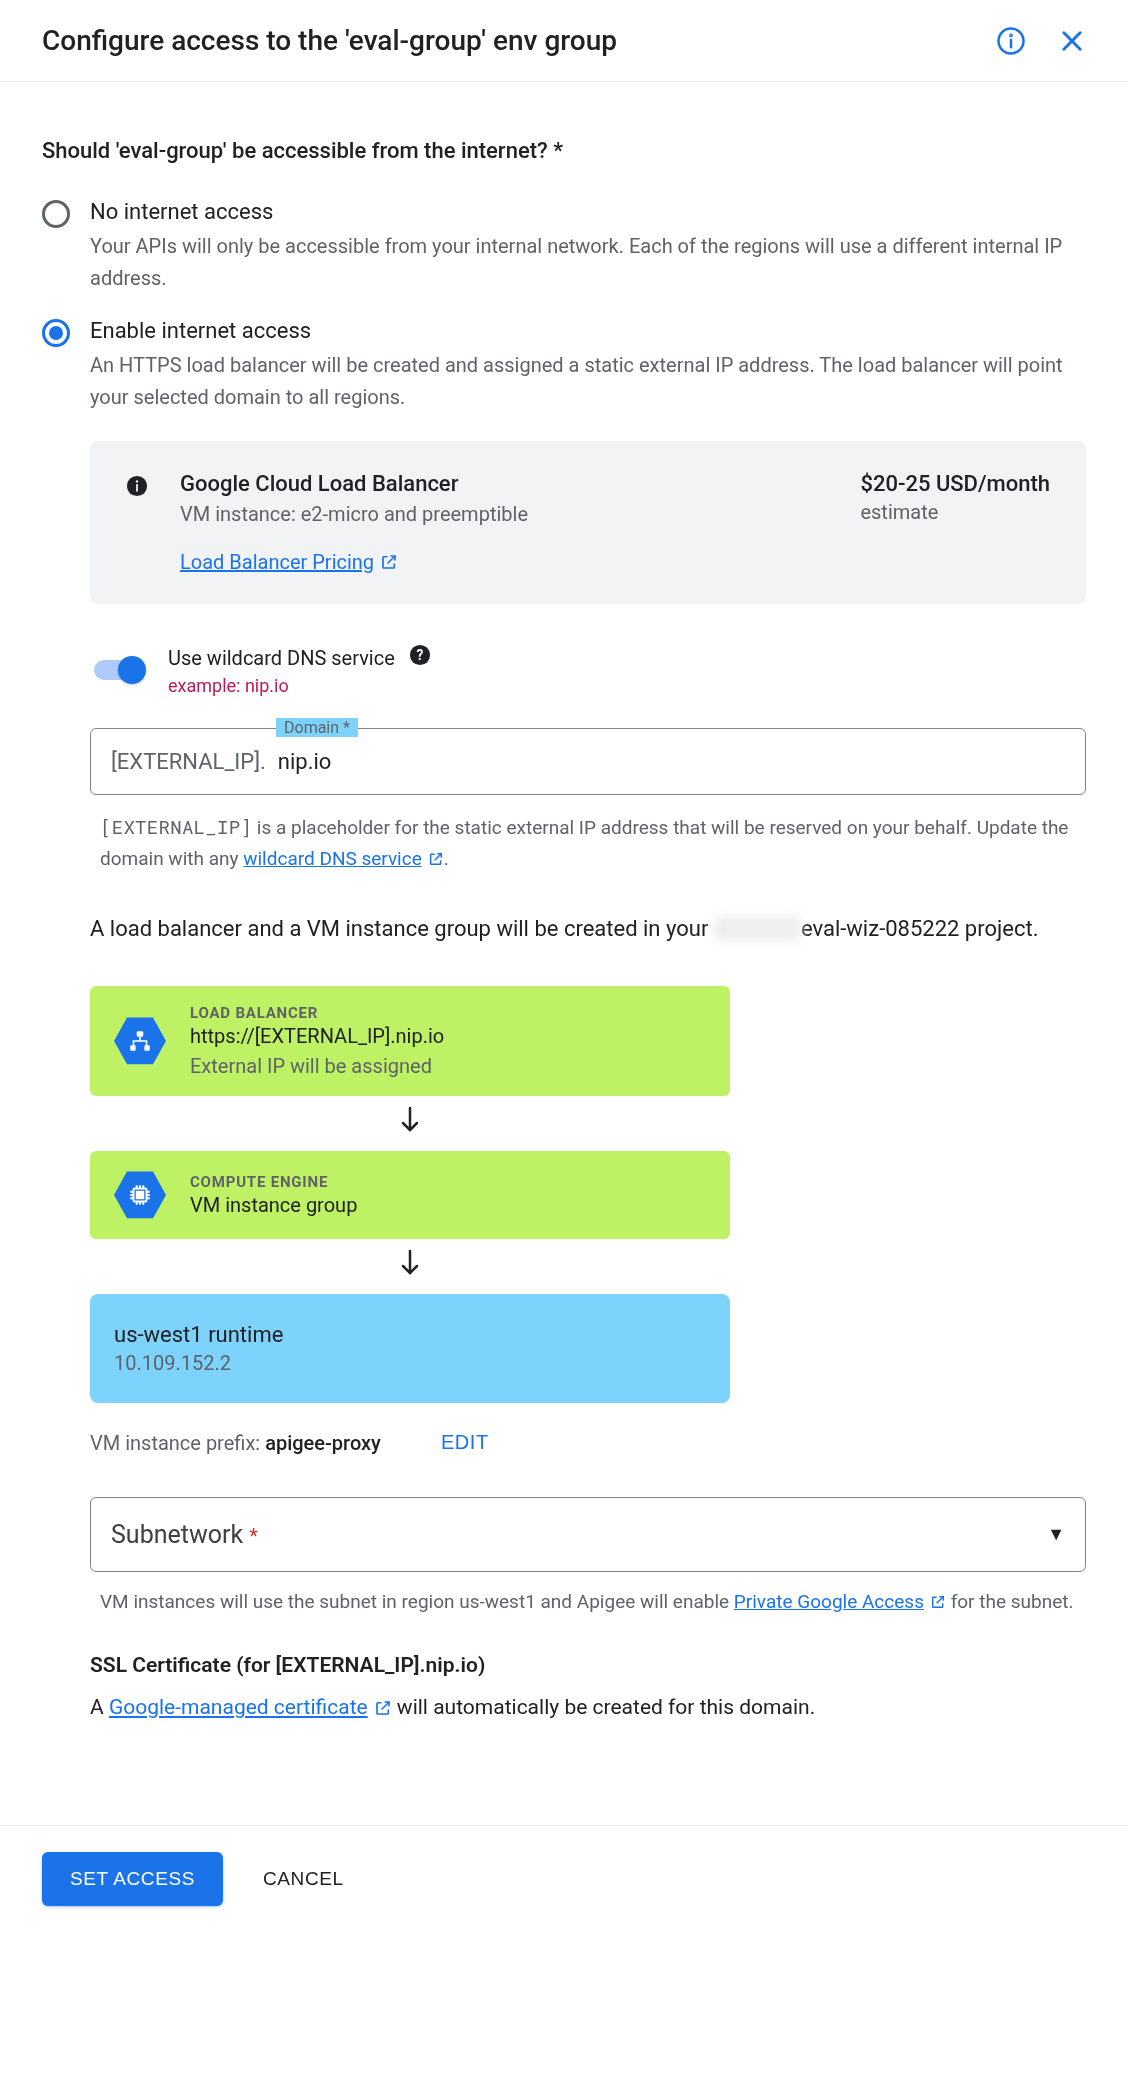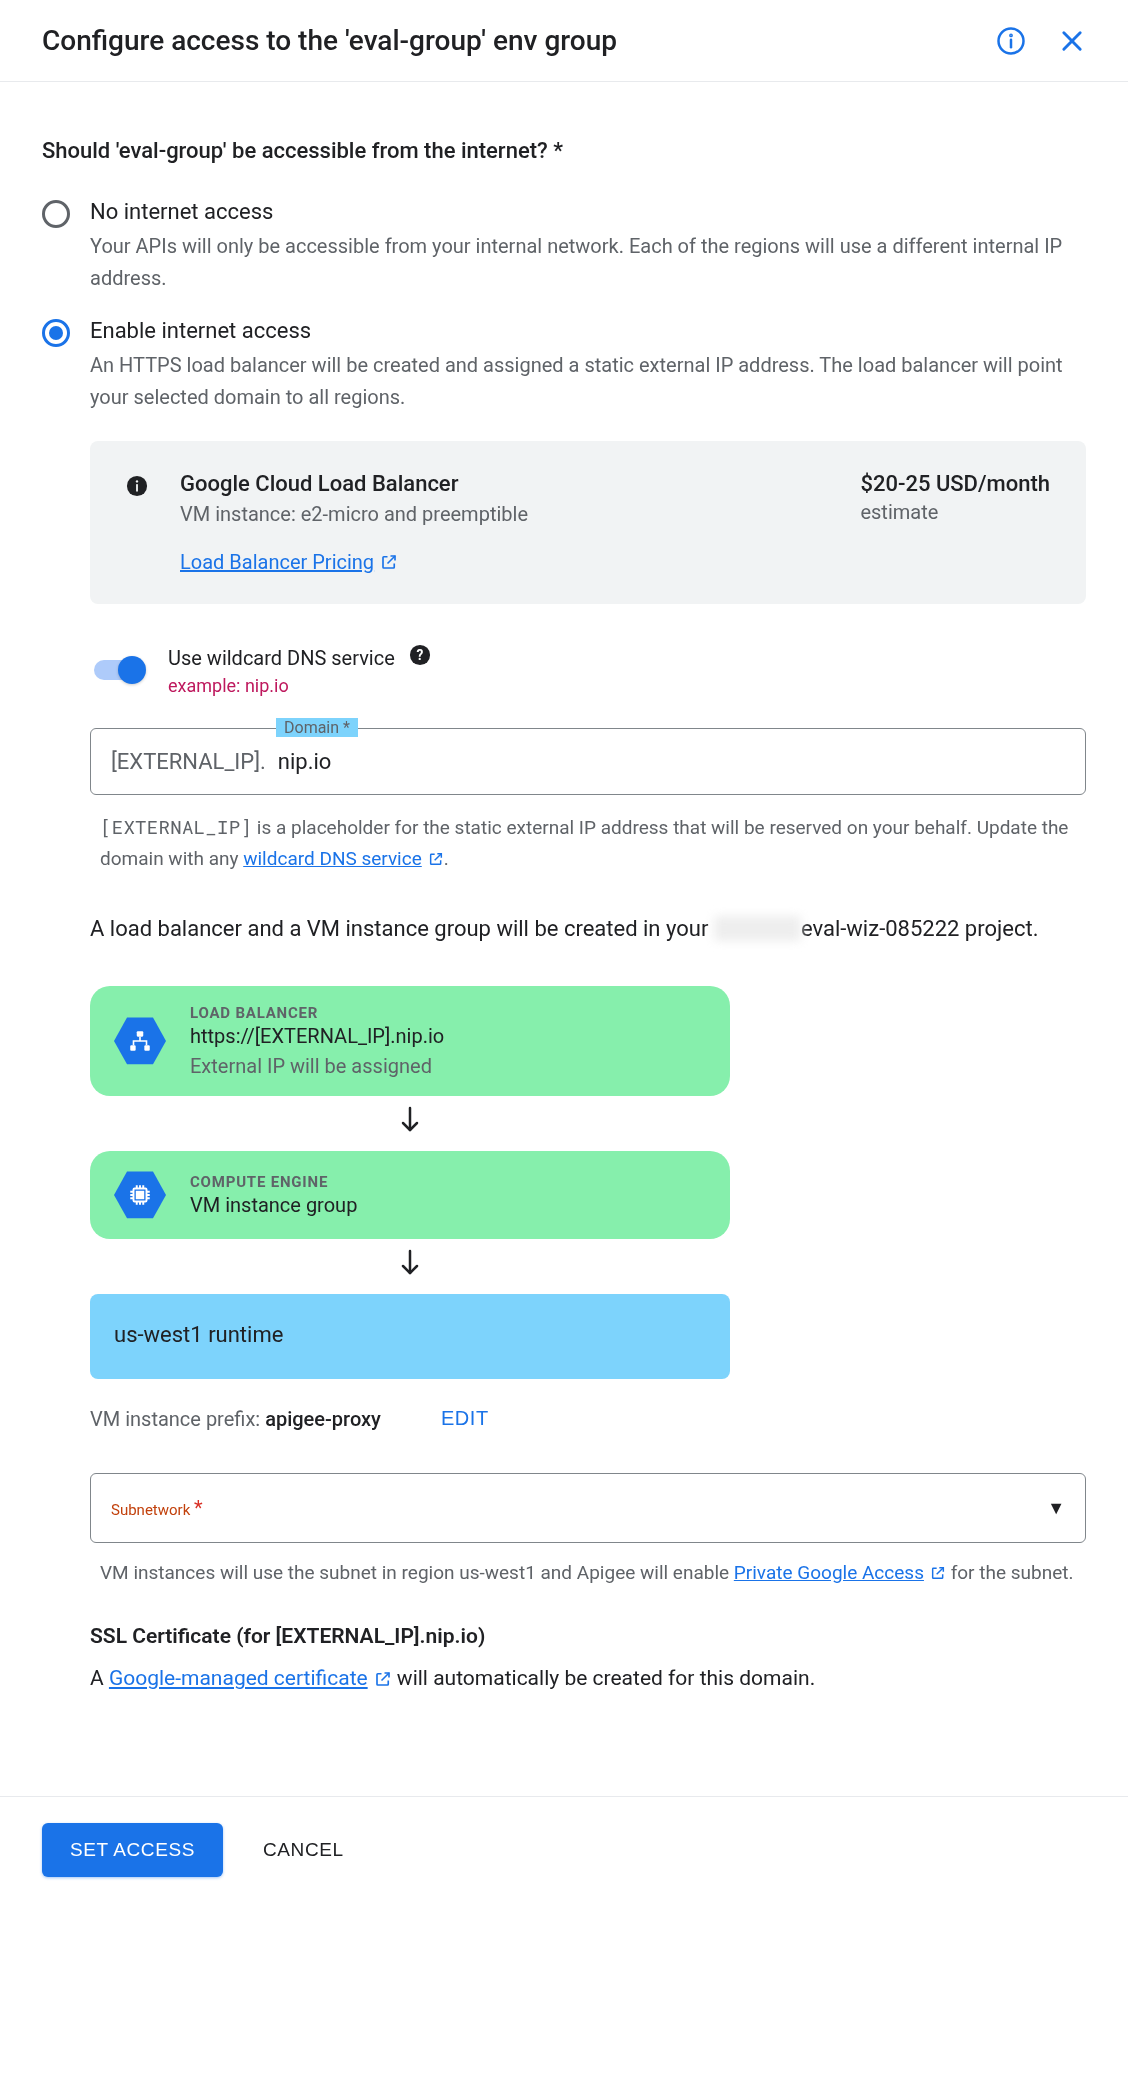--- a/index.html
+++ b/index.html
@@ -214,22 +214,22 @@
       font-size: 22px;
       margin-top: 36px;
       line-height: 1.6;
     }
     .blur { filter: blur(5px); background: #eee; border-radius: 3px; color: transparent; }
     .topology {
       margin-top: 40px;
       width: 640px;
     }
     .topo-card {
-      background: #86efac;
-      border-radius: 20px;
+      background: #bef264;
+      border-radius: 6px;
       padding: 18px 24px;
       display: flex;
       align-items: center;
       gap: 24px;
     }
     .hex {
       width: 52px;
       height: 52px;
       background: #1a73e8;
       clip-path: polygon(25% 5%, 75% 5%, 100% 50%, 75% 95%, 25% 95%, 0% 50%);
@@ -290,21 +290,21 @@
     .subnet-field {
       margin-top: 42px;
       border: 1px solid #80868b;
       border-radius: 6px;
       padding: 22px 20px;
       display: flex;
       justify-content: space-between;
       align-items: center;
       cursor: pointer;
     }
-    .subnet-label { font-size: 15px; color: #c2410c; }
+    .subnet-label { font-size: 25px; color: #404040; }
     .req { color: #d93025; }
     .dropdown-arrow { color: #202124; font-size: 18px; }
     .subnet-hint {
       font-size: 19px;
       color: #5f6368;
       margin-top: 14px;
       line-height: 1.65;
       padding: 0 10px;
     }
     .ssl-section { margin-top: 36px; }
@@ -497,20 +497,21 @@
               </div>
             </div>
             <div class="arrow-down">
               <svg width="24" height="32" viewBox="0 0 24 32" fill="none" stroke="#202124" stroke-width="2.5" stroke-linecap="round" stroke-linejoin="round">
                   <line x1="12" y1="4" x2="12" y2="26"></line>
                   <polyline points="5,19 12,26 19,19"></polyline>
                 </svg>
             </div>
             <div class="topo-runtime">
               <div class="rt-name">us-west1 runtime</div>
+              <div class="rt-ip">10.109.152.2</div>
             </div>
           </div>
 
           <div class="vm-prefix-row">
             <div>
               <span class="vm-prefix-label">VM instance prefix: </span><span class="vm-prefix-val">apigee-proxy</span>
             </div>
             <button class="edit-btn">EDIT</button>
           </div>
 

